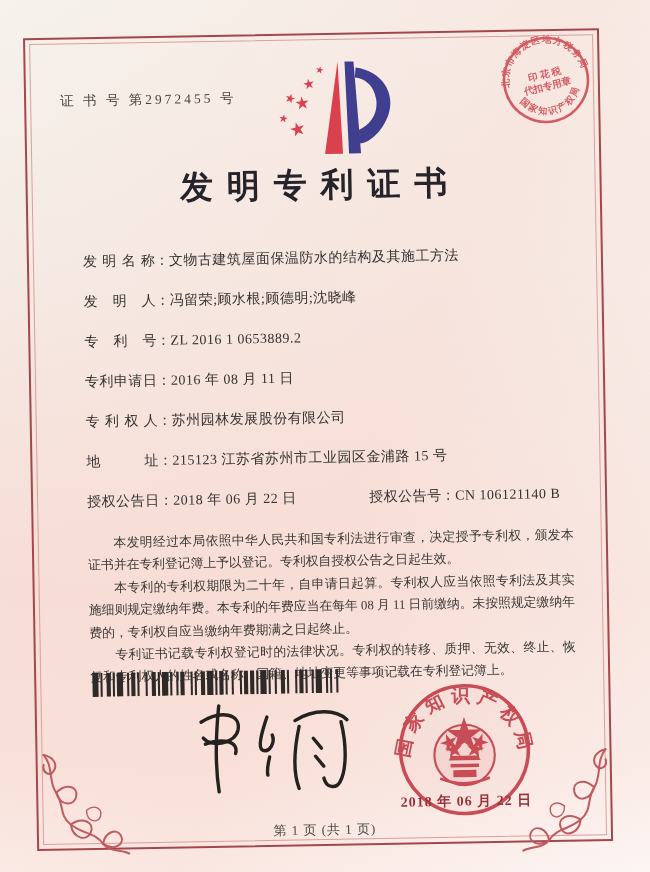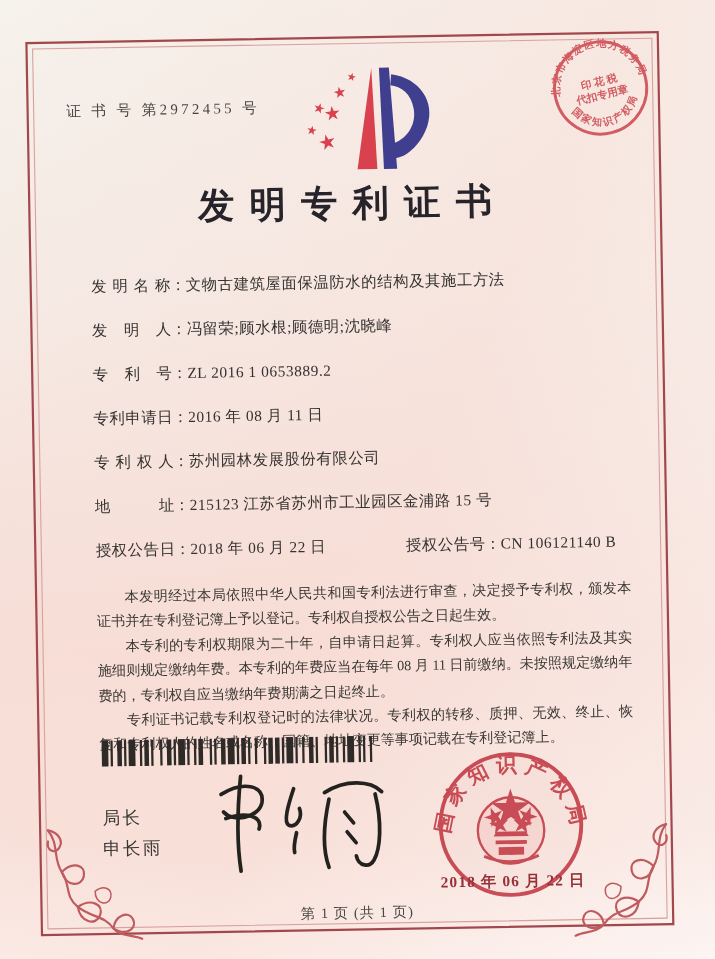--- a/index.html
+++ b/index.html
@@ -155,24 +155,20 @@
         <rect x="202.9500000000001" y="0" width="2.05" height="24" fill="#2d2a28"></rect>
         <rect x="207.05000000000013" y="0" width="4.1" height="24" fill="#2d2a28"></rect>
         <rect x="213.20000000000013" y="0" width="2.05" height="24" fill="#2d2a28"></rect>
         <rect x="219.35000000000014" y="0" width="2.05" height="24" fill="#2d2a28"></rect>
         <rect x="223.45000000000016" y="0" width="6.1499999999999995" height="24" fill="#2d2a28"></rect>
         <rect x="233.70000000000016" y="0" width="2.05" height="24" fill="#2d2a28"></rect>
         <rect x="237.80000000000018" y="0" width="2.05" height="24" fill="#2d2a28"></rect>
         <rect x="243.9500000000002" y="0" width="2.05" height="24" fill="#2d2a28"></rect>
       </svg>
 
-    <div class="officer">
-      <div>局长</div>
-      <div>申长雨</div>
-    </div>
 
     <svg class="sig" width="180" height="108" viewBox="0 0 180 108">
       <g fill="none" stroke="#24221f" stroke-width="3.4" stroke-linecap="round">
         <path d="M36,14 C33,40 31,72 35,100"></path>
         <path d="M18,30 C38,18 58,22 55,38 C52,52 28,56 20,46"></path>
         <path d="M22,52 C40,46 56,50 52,62"></path>
         <path d="M84,26 C79,40 74,56 79,59 C86,62 92,52 89,44"></path>
         <path d="M86,66 C84,74 83,80 84,84"></path>
         <path d="M112,30 C132,18 154,20 164,30"></path>
         <path d="M116,36 C110,62 110,84 115,98"></path>

